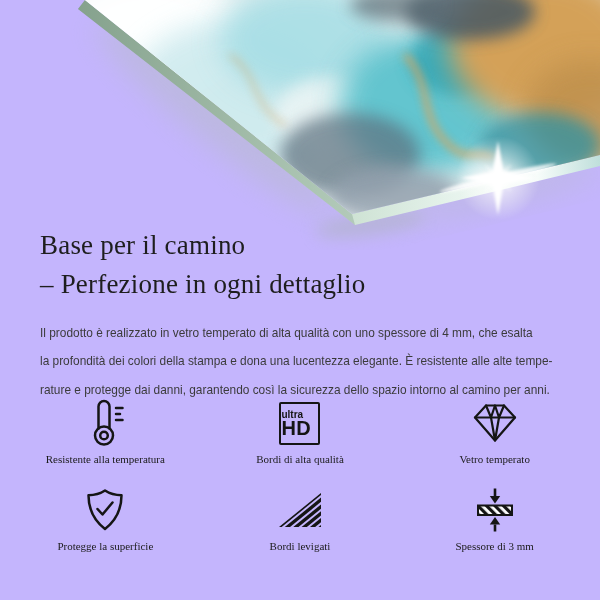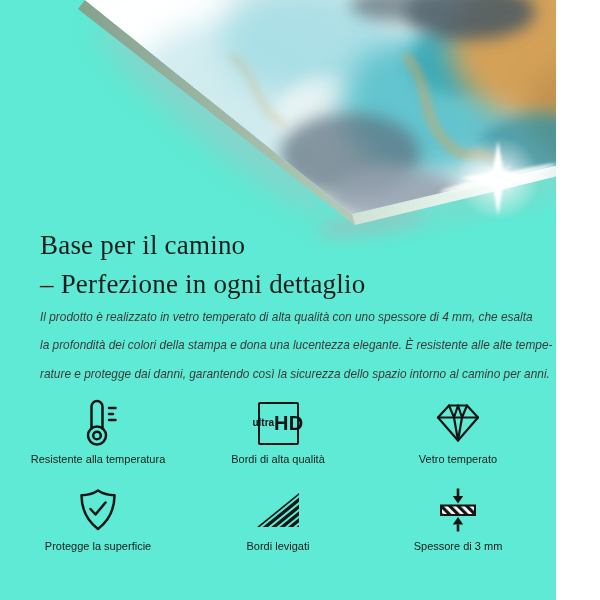--- a/index.html
+++ b/index.html
@@ -1,41 +1,41 @@
 <!DOCTYPE html>
 <html><head>
 <meta charset="utf-8">
 <style>
   html,body{margin:0;padding:0;background:#fff;}
   #stage{
-    position:relative;width:556px;height:600px;background:#5eead4;overflow:hidden;
+    position:relative;width:600px;height:600px;background:#c4b5fd;overflow:hidden;
     font-family:"Liberation Sans","DejaVu Sans",sans-serif;
   }
   .hero{position:absolute;left:0;top:0;}
   .title{
     position:absolute;left:40px;top:226px;margin:0;
     font-family:"Liberation Serif","DejaVu Serif",serif;
     font-weight:400;font-size:27px;line-height:39px;color:#1e1e1e;letter-spacing:.2px;
   }
   .title span{display:block;}
-  .desc{position:absolute;left:40px;top:303px;width:555px;color:#3b3b3b;font-style:italic;}
+  .desc{position:absolute;left:40px;top:319px;width:555px;color:#3b3b3b;}
   .desc-line{
     white-space:nowrap;font-size:13.5px;line-height:28.4px;letter-spacing:0px;
     transform:scaleX(.88);transform-origin:0 50%;
   }
   .features{
     position:absolute;left:8px;right:8px;top:398px;
     display:grid;grid-template-columns:repeat(3,1fr);row-gap:20px;
   }
   .feature{display:flex;flex-direction:column;align-items:center;}
   .icon-wrap{height:50px;display:flex;align-items:center;justify-content:center;}
-  .feature-label{margin-top:5px;font-size:11px;color:#1b1b1b;}
+  .feature-label{margin-top:5px;font-size:11px;color:#1b1b1b;font-family:Liberation Serif, serif;}
   .uhd{
     width:37px;height:39px;border:2.6px solid #151515;border-radius:2px;
-    display:flex;align-items:center;justify-content:center;color:#151515;
+    display:flex;flex-direction:column;align-items:flex-start;justify-content:center;color:#151515;
   }
   .uhd-top{font-size:10px;line-height:10px;font-weight:700;}
   .uhd-bottom{font-size:20px;line-height:16px;font-weight:800;letter-spacing:.3px;}
   .ic{stroke:#151515;fill:none;stroke-width:2.5;stroke-linecap:round;stroke-linejoin:round;}
 </style>
 </head>
 <body>
 
 <div id="stage">
 

